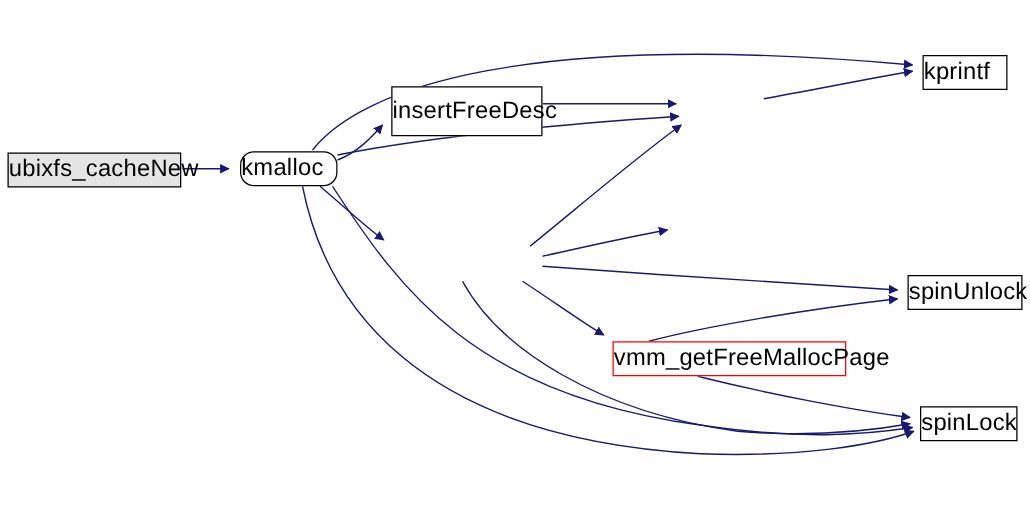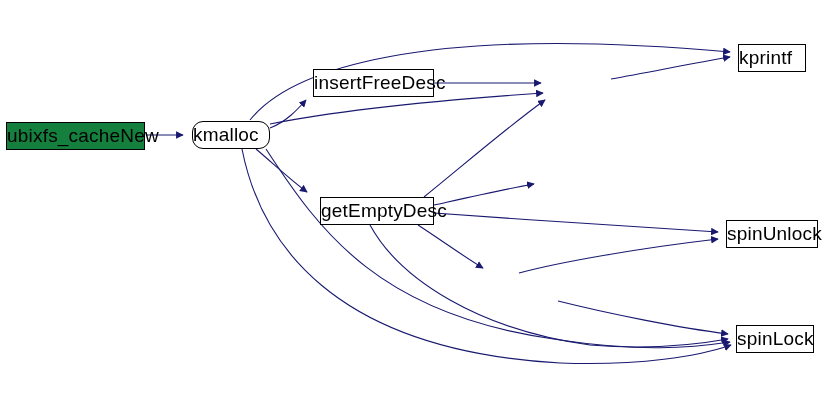--- a/index.html
+++ b/index.html
@@ -34,21 +34,21 @@
     background: #ffffff;
     border: 1px solid #000000;
     font-family: "Liberation Sans", sans-serif;
     font-size: 19px;
     color: #000000;
     letter-spacing: 0.2px;
     white-space: nowrap;
     z-index: 5;
   }
   .graph-node.node-highlight {
-    background: #15803d;
+    background: #e5e5e5;
     border-color: #000000;
   }
   .graph-node.node-danger {
     border-color: #ff0000;
     border-width: 1.5px;
   }
   .node-label {
     display: block;
     line-height: 1;
     padding-bottom: 1px;
@@ -84,28 +84,28 @@
         <path d="M558,301 C610,314 680,328 728,334" fill="none" stroke="#191970" stroke-width="1.1" marker-end="url(#arrowhead)"></path>
       </g>
   </svg>
 
   <div class="graph-node node-highlight" style="left: 6px; top: 122px; width: 139px; height: 28px;">
     <span class="node-label">ubixfs_cacheNew</span>
   </div>
   <div class="graph-node" style="left: 192px; top: 121px; width: 78px; height: 28px; border-radius: 11px;">
     <span class="node-label">kmalloc</span>
   </div>
-  <div class="graph-node" style="left: 313px; top: 69px; width: 121px; height: 28px;">
+  <div class="graph-node" style="left: 313px; top: 69px; width: 121px; height: 40px;">
     <span class="node-label">insertFreeDesc</span>
   </div>
   <div class="graph-node" style="left: 738px; top: 44px; width: 68px; height: 28px;">
     <span class="node-label">kprintf</span>
   </div>
-  <div class="graph-node" style="left: 320px; top: 197px; width: 114px; height: 28px;">
-    <span class="node-label">getEmptyDesc</span>
+  <div class="graph-node node-danger" style="left: 490px; top: 273px; width: 187px; height: 28px;">
+    <span class="node-label">vmm_getFreeMallocPage</span>
   </div>
   <div class="graph-node" style="left: 726px; top: 220px; width: 92px; height: 28px;">
     <span class="node-label">spinUnlock</span>
   </div>
   <div class="graph-node" style="left: 736px; top: 325px; width: 78px; height: 28px;">
     <span class="node-label">spinLock</span>
   </div>
 
 </div>
 

